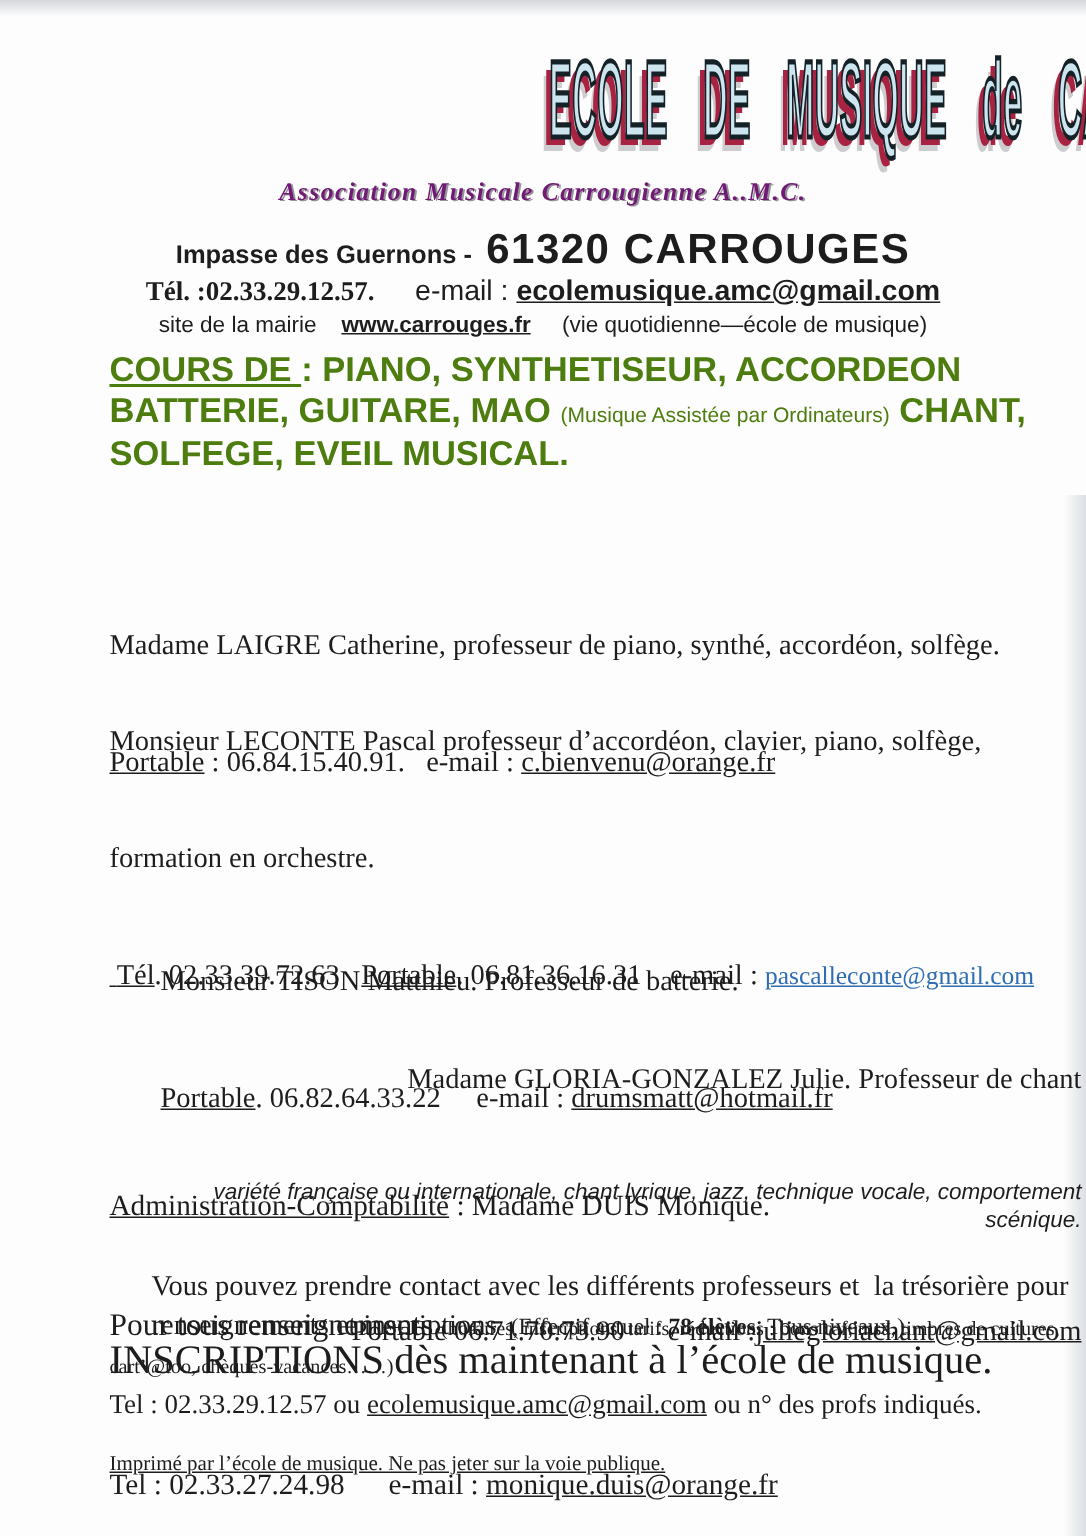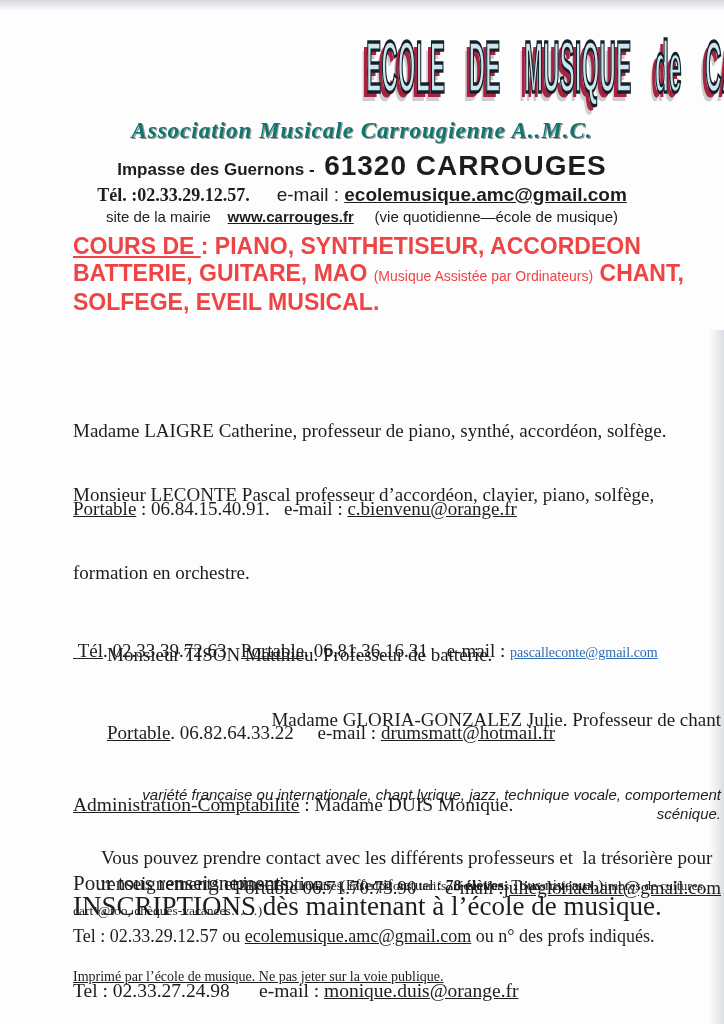--- a/index.html
+++ b/index.html
@@ -23,49 +23,49 @@
     display:inline-block;white-space:nowrap;
     font-family:"Liberation Sans", sans-serif;font-weight:bold;
     font-size:56px;letter-spacing:1px;word-spacing:42px;
     color:#cde5ef;
     -webkit-text-stroke:2.6px #142228;
     text-shadow:-9px 4px 0 #a82342, -13px 7px 0 rgba(35,35,48,.22);
     transform:scale(0.40,1.30);transform-origin:center top;
   }
   #subtitle{top:118px;
     font-family:"Liberation Serif", serif;font-style:italic;font-weight:bold;
-    font-size:23px;letter-spacing:1px;color:#0f766e;
+    font-size:17px;letter-spacing:1px;color:#701a75;
     text-shadow:1.3px 1.3px 0 rgba(20,20,30,.45);}
   #addr{top:150px;font-family:"Liberation Sans", sans-serif;font-weight:bold;}
   .addr-label{font-size:17px;}
   .addr-city{font-size:28px;letter-spacing:1px;}
   #telline{top:184px;}
   .tel-num{font-family:"Liberation Serif", serif;font-weight:bold;font-size:18px;}
   .hdr-email-label{font-family:"Liberation Sans", sans-serif;font-weight:normal;font-size:19px;}
   .hdr-email{font-family:"Liberation Sans", sans-serif;font-weight:bold;font-size:19px;text-decoration:underline;}
   #siteline{top:208px;font-family:"Liberation Sans", sans-serif;font-size:15px;}
   .site-url{font-weight:bold;text-decoration:underline;}
 
   
   #courses{top:233px;width:620px;
     font-family:"Liberation Sans", sans-serif;font-weight:bold;
-    font-size:23px;line-height:26.5px;color:#ef4444;}
+    font-size:23px;line-height:26.5px;color:#4d7c0f;}
   .courses-heading{text-decoration:underline;}
   .mao-note{font-weight:normal;font-size:14px;}
 
   
   .teacher{font-size:19px;line-height:26px;}
   #t-laigre{top:366px;}
   #t-leconte{top:430px;}
   #t-letertre{top:523px;}
   #t-tison{top:590px;margin-left:34px;}
   #t-gloria{top:655px;text-align:right;}
   .u{text-decoration:underline;}
   .em{text-decoration:underline;}
-  .em.blue{color:#2e6db4;font-size:14px;}
+  .em.blue{color:#2e6db4;font-size:17px;}
   .gloria-small{font-family:"Liberation Sans", sans-serif;font-size:15px;line-height:19px;padding-left:6px;font-style:italic;}
 
   
   #admin{top:740px;font-size:19.5px;line-height:26px;}
   .admin-para{font-size:21px;line-height:23px;margin-top:2px;}
   .admin-small{font-size:13.5px;}
   .admin-tel{margin-top:4px;}
 
   
   #contactpara{top:845px;font-size:19px;line-height:26px;margin-left:28px;}

